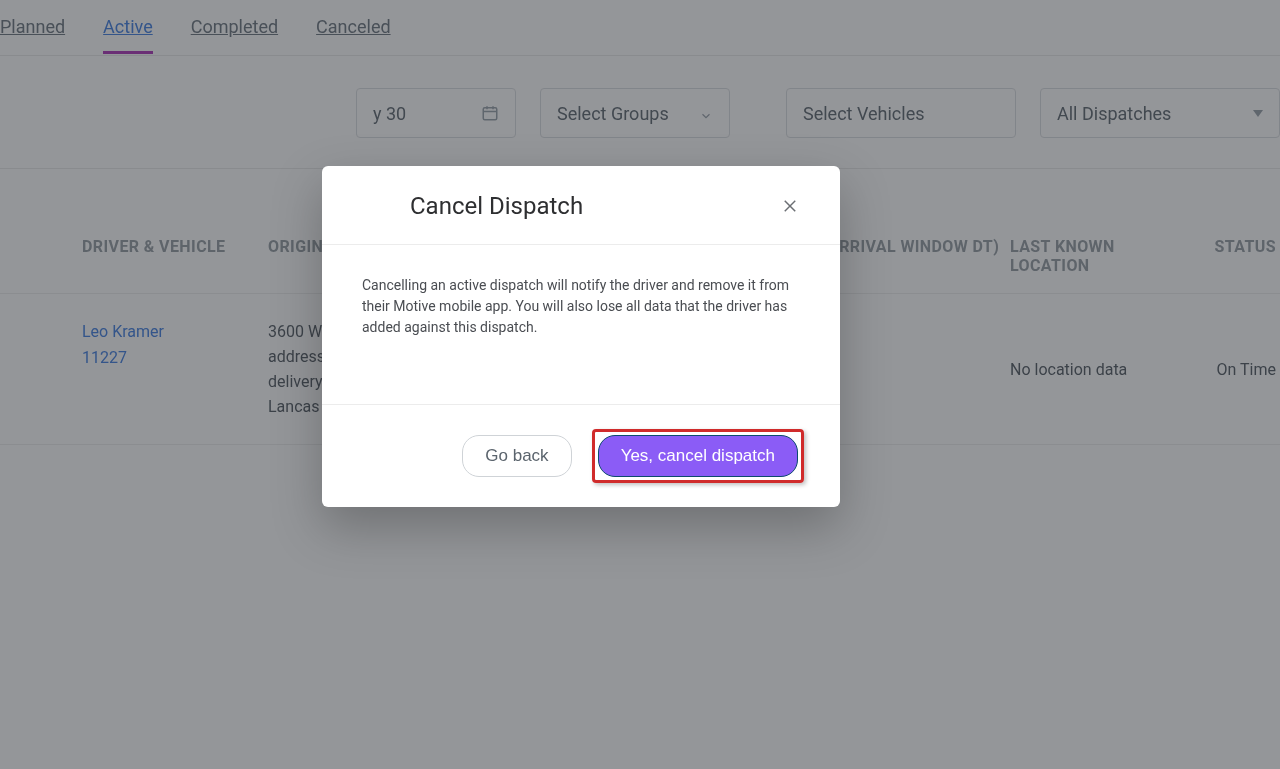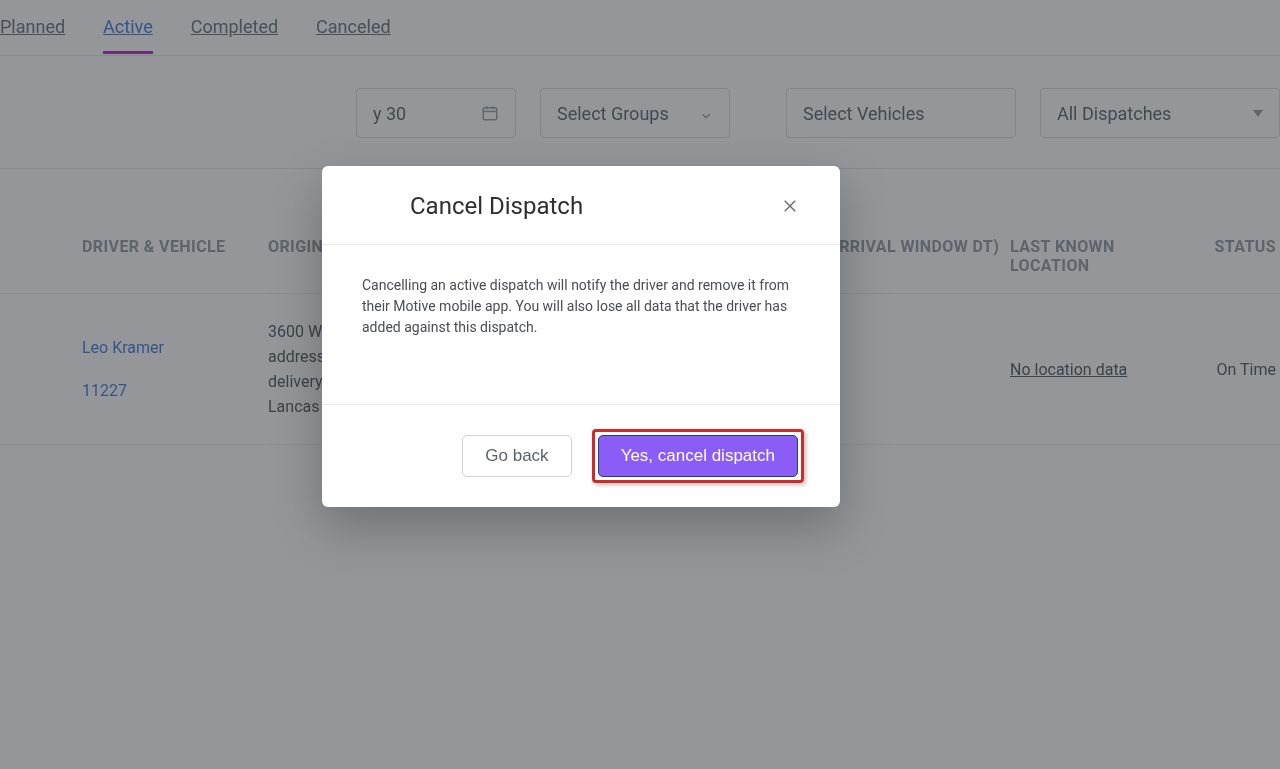--- a/index.html
+++ b/index.html
@@ -27,42 +27,42 @@
   .table-wrap { padding-top: 28px; }
   .thead { display: flex; padding: 0 0 18px 0; border-bottom: 1px solid #ececec; }
   .th { font-size: 16px; font-weight: 700; color: #889098; letter-spacing: 0.4px; }
   .col-driver { width: 186px; padding-left: 82px; box-sizing: content-box; }
   .col-origin { width: 560px; }
   .col-arrival { width: 182px; }
   .col-location { width: 186px; }
   .col-status { width: 80px; text-align: right; }
 
   .trow { display: flex; padding: 28px 0; border-bottom: 1px solid #ececec; font-size: 16px; color: #3d464f; }
-  .driver-cell { width: 186px; padding-left: 82px; box-sizing: content-box; display: flex; flex-direction: column; gap: 24px; justify-content: center; }
+  .driver-cell { width: 186px; padding-left: 82px; box-sizing: content-box; display: flex; flex-direction: column; gap: 7px; justify-content: flex-start; }
   .driver-name { color: #2a6fde; cursor: pointer; }
   .vehicle-id { color: #2a6fde; cursor: pointer; }
   .origin-cell { width: 560px; display: flex; flex-direction: column; gap: 6px; justify-content: center; }
   .arrival-cell { width: 182px; }
-  .location-cell { width: 186px; display: flex; align-items: center; text-decoration: underline; }
+  .location-cell { width: 186px; display: flex; align-items: center; }
   .status-cell { width: 80px; display: flex; align-items: center; justify-content: flex-end; text-align: right; }
 
   
   .overlay { position: absolute; inset: 0; background: rgba(60,64,70,0.55); }
 
   
   .modal { position: absolute; left: 322px; top: 166px; width: 518px; background: #fff; border-radius: 6px; box-shadow: 0 20px 50px rgba(0,0,0,0.25); overflow: hidden; }
   .modal-header { display: flex; justify-content: space-between; align-items: center; padding: 26px 40px 24px 40px; border-bottom: 1px solid #ececec; }
   .modal-title { font-size: 24px; color: #2e2f31; font-weight: 400; margin-left: 48px; }
   .close-x { width: 20px; height: 20px; cursor: pointer; color: #6b6e73; display: flex; align-items: center; justify-content: center; }
   .close-x svg { width: 18px; height: 18px; }
   .modal-body { padding: 30px 40px 42px 40px; font-size: 14px; color: #4a4d52; line-height: 1.5; }
   .modal-body p { margin-bottom: 24px; }
   .modal-body .confirm-q { font-weight: 600; color: #2e3032; margin-bottom: 0; }
   .modal-footer { border-top: 1px solid #ececec; padding: 24px 36px 24px 36px; display: flex; justify-content: flex-end; gap: 20px; align-items: center; }
-  .btn { font-size: 17px; border-radius: 5px; padding: 10px 22px; cursor: pointer; }
+  .btn { font-size: 17px; border-radius: 17px; padding: 10px 22px; cursor: pointer; }
   .btn-secondary { background: #fff; border: 1px solid #cfd3d7; color: #5b646d; }
   .btn-primary { background: #8b5cf6; border: 1px solid #0c4a6e; color: #fff; padding: 10px 22px; }
   .highlight-wrap { border: 3px solid #d02b2b; border-radius: 4px; padding: 3px; display: inline-flex; box-shadow: 2px 2px 4px rgba(0,0,0,0.25); }
 
   .caret-down { width: 0; height: 0; border-left: 5px solid transparent; border-right: 5px solid transparent; border-top: 7px solid #8b949e; }
 </style>
 </head>
 <body>
 <div class="page">
 

